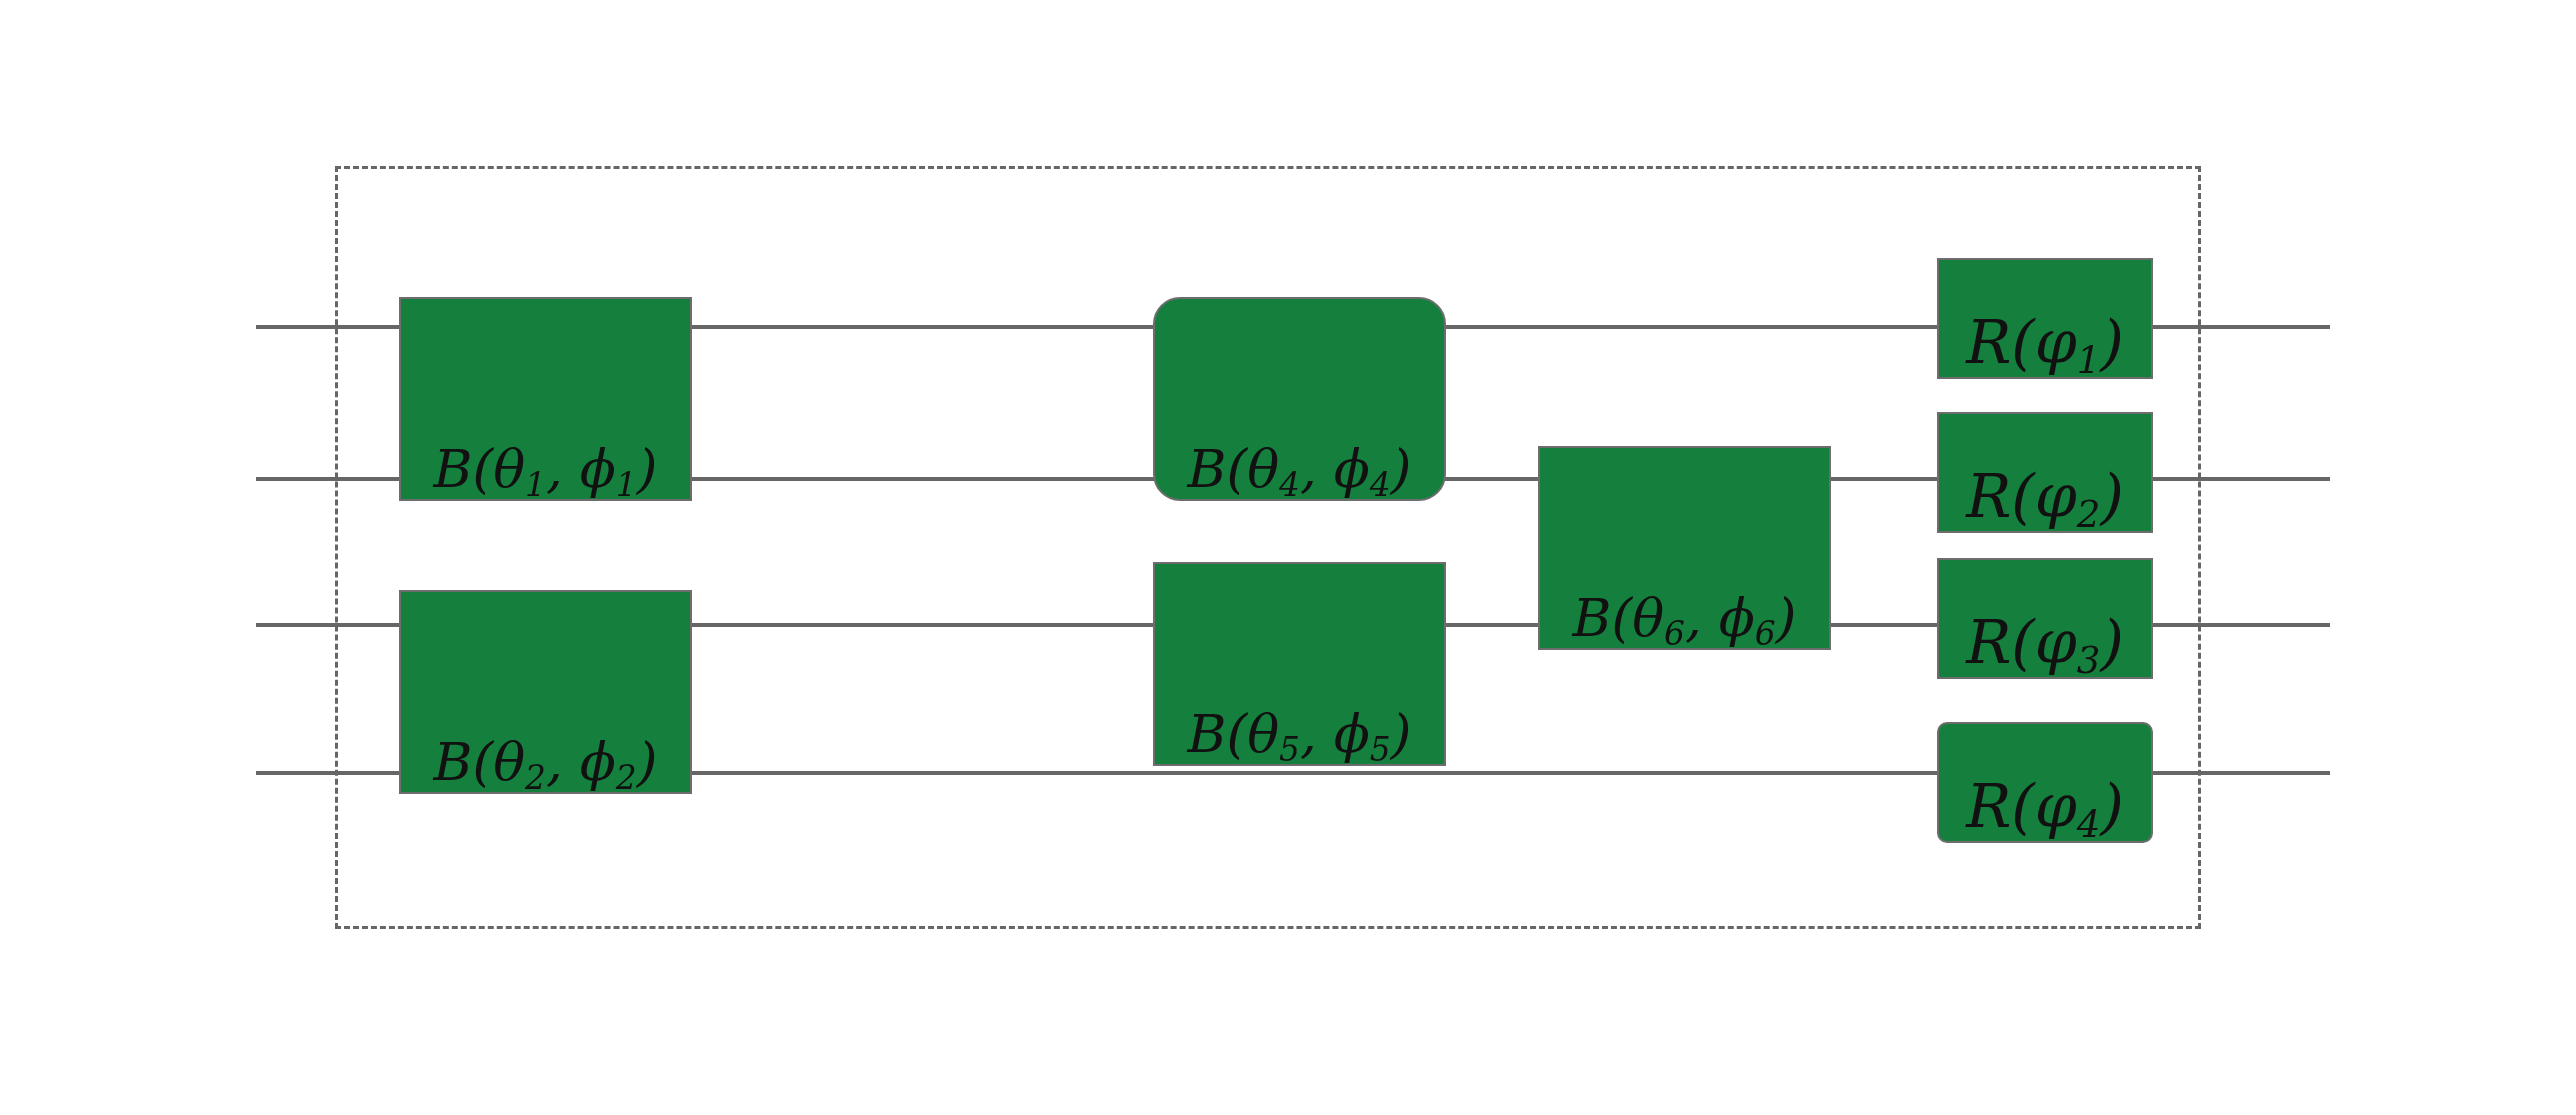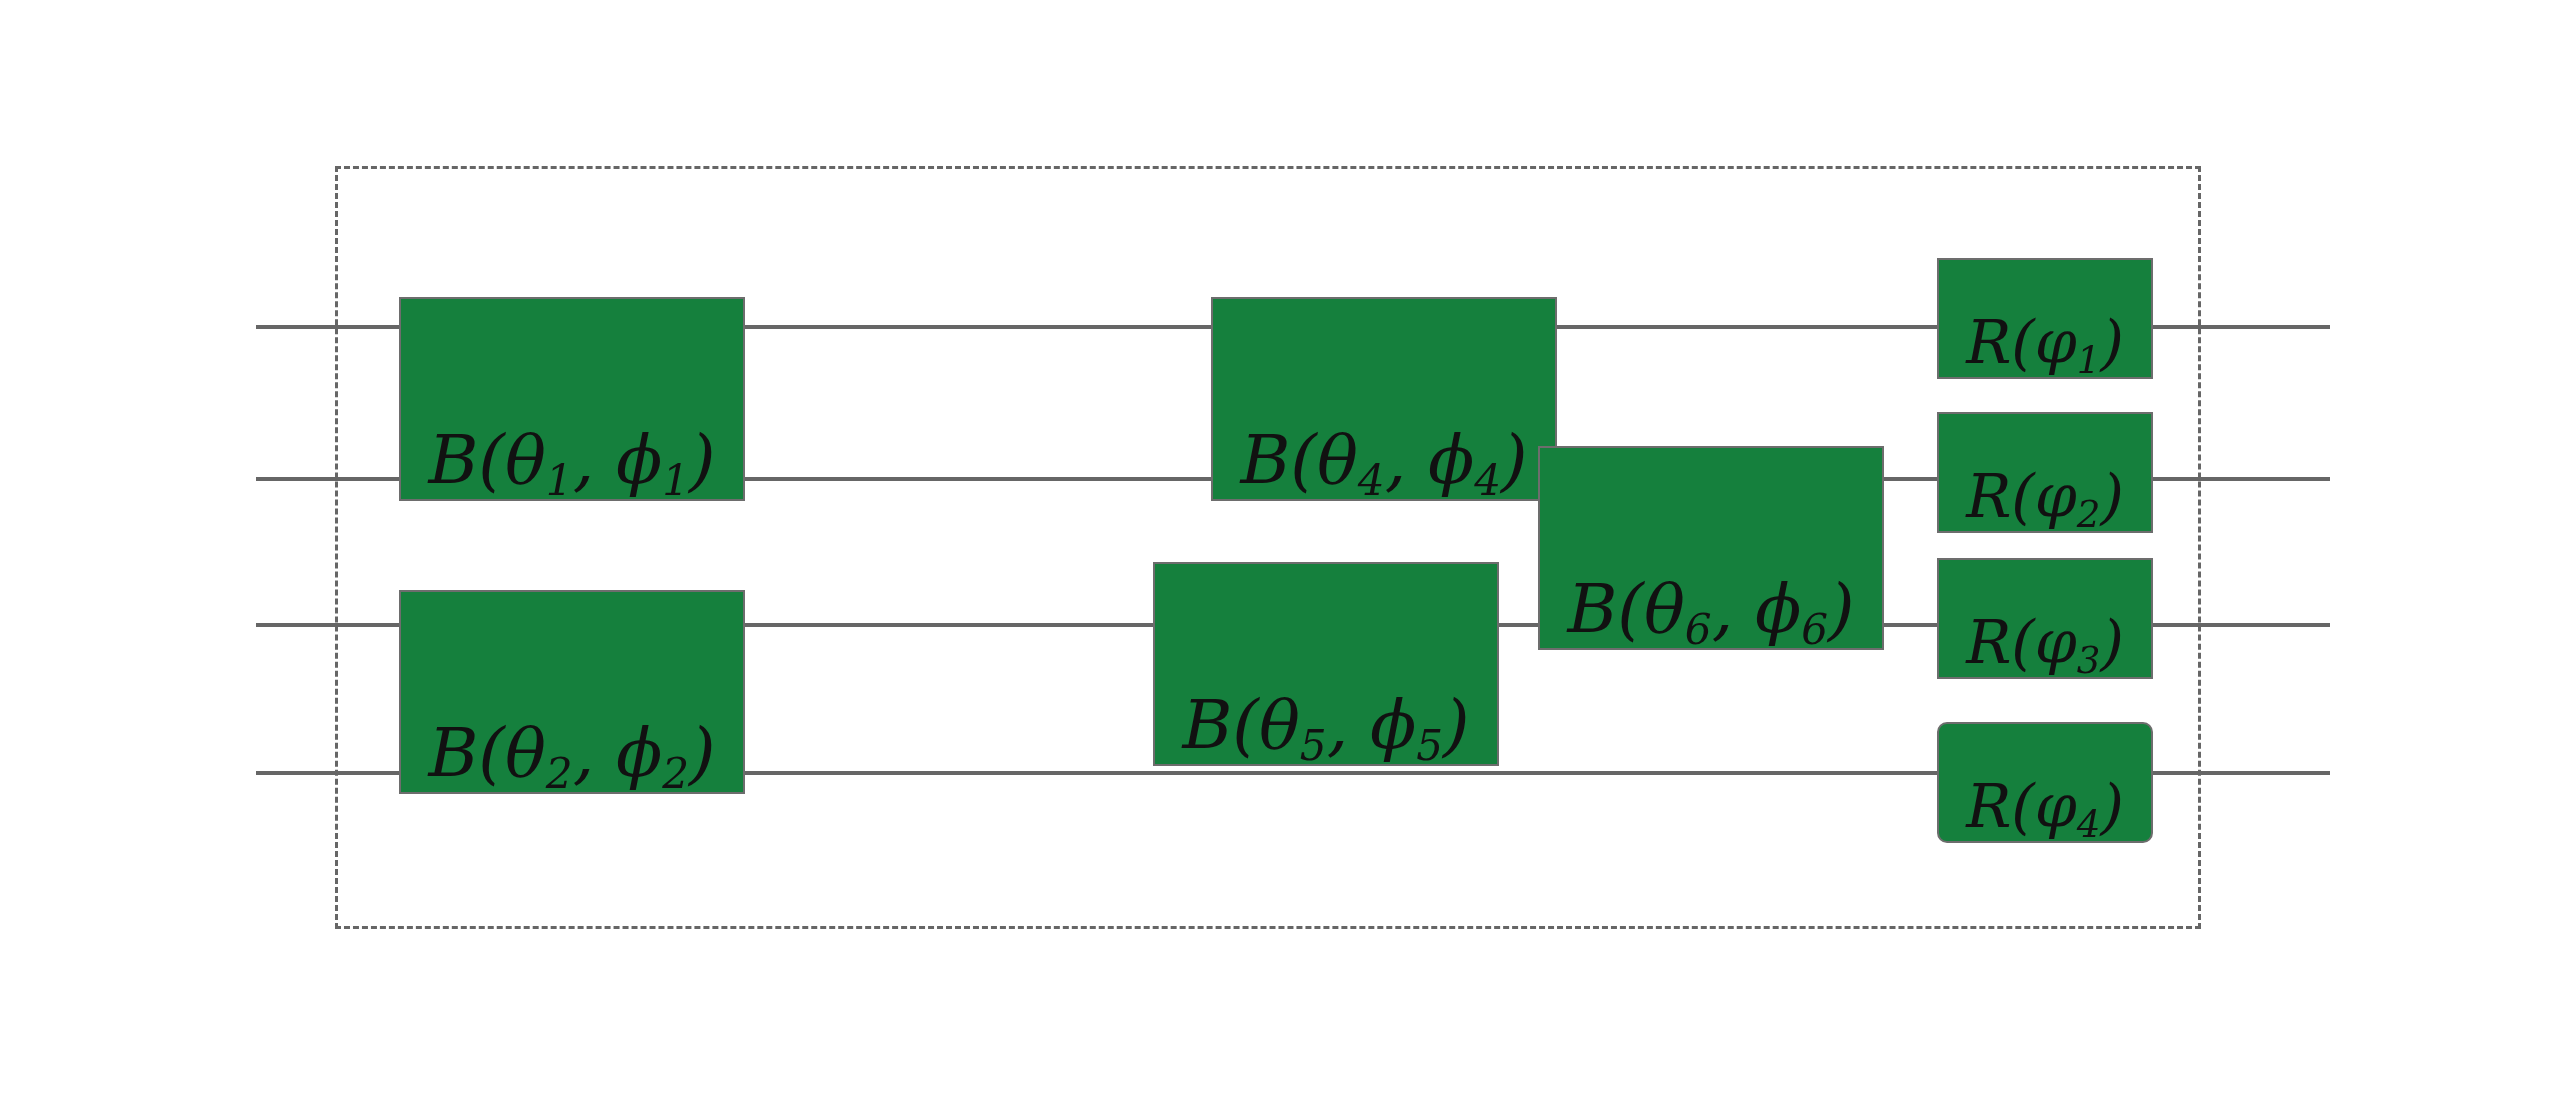--- a/index.html
+++ b/index.html
@@ -42,41 +42,41 @@
     border: 2.9px solid #6d6d6d;
     box-sizing: border-box;
     display: flex;
     align-items: flex-end;
     justify-content: center;
     font-style: italic;
     color: #111111;
     white-space: nowrap;
   }
   .gate-b {
-    width: 346px;
+    width: 293px;
     height: 204px;
-    font-size: 68px;
+    font-size: 53px;
   }
   .gate-r {
     width: 216px;
     height: 121px;
     font-size: 60px;
   }
   .gate sub {
     font-size: 0.62em;
     line-height: 0;
     vertical-align: baseline;
     position: relative;
     top: 0.28em;
   }
   
   .b1 { left: 399px;  top: 297px; }
   .b2 { left: 399px;  top: 590px; }
   .b3 { left: 785px;  top: 446px; }
-  .b4 { left: 1211px; top: 297px; }
+  .b4 { left: 1153px; top: 297px; border-radius: 27px; }
   .b5 { left: 1153px; top: 562px; }
   .b6 { left: 1538px; top: 446px; }
   
   .r1 { left: 1937px; top: 258px; }
   .r2 { left: 1937px; top: 412px; }
   .r3 { left: 1937px; top: 558px; }
   .r4 { left: 1937px; top: 722px; border-radius: 10px; }
 </style>
 </head>
 <body>

